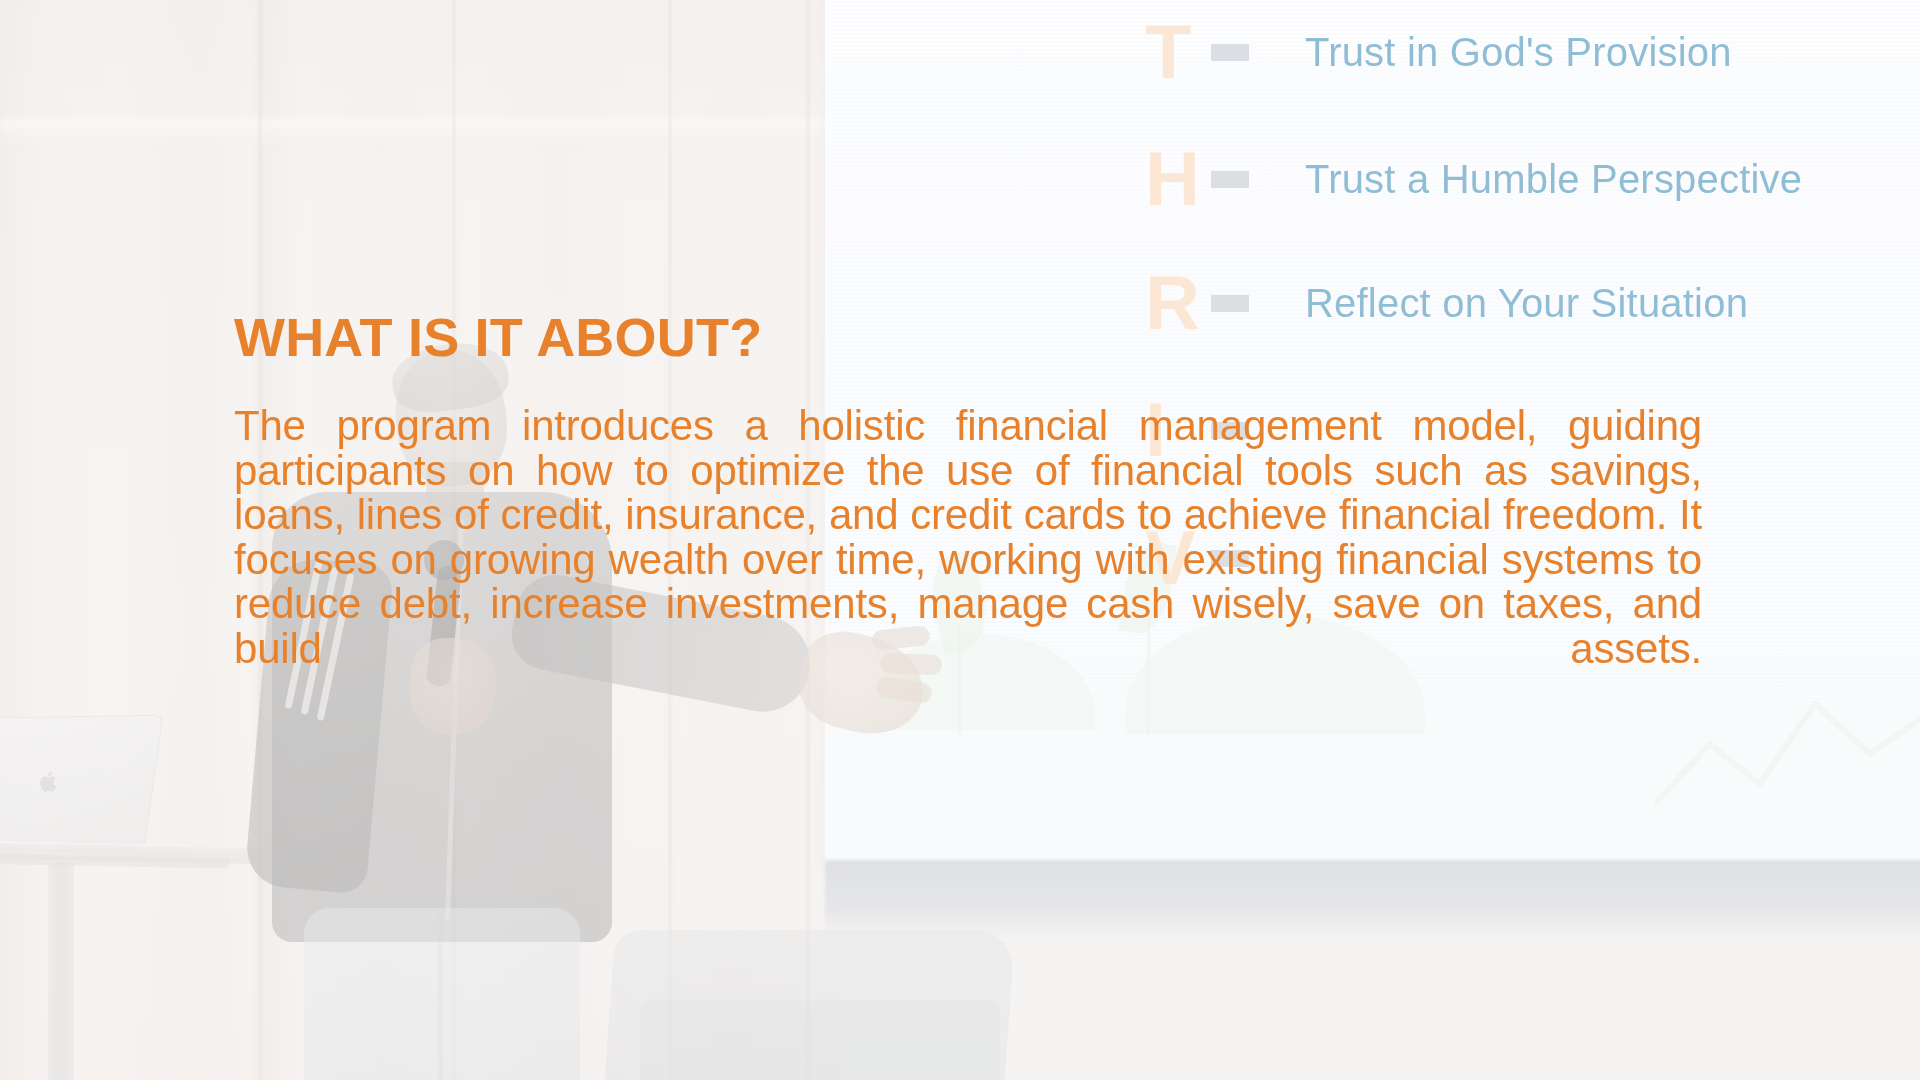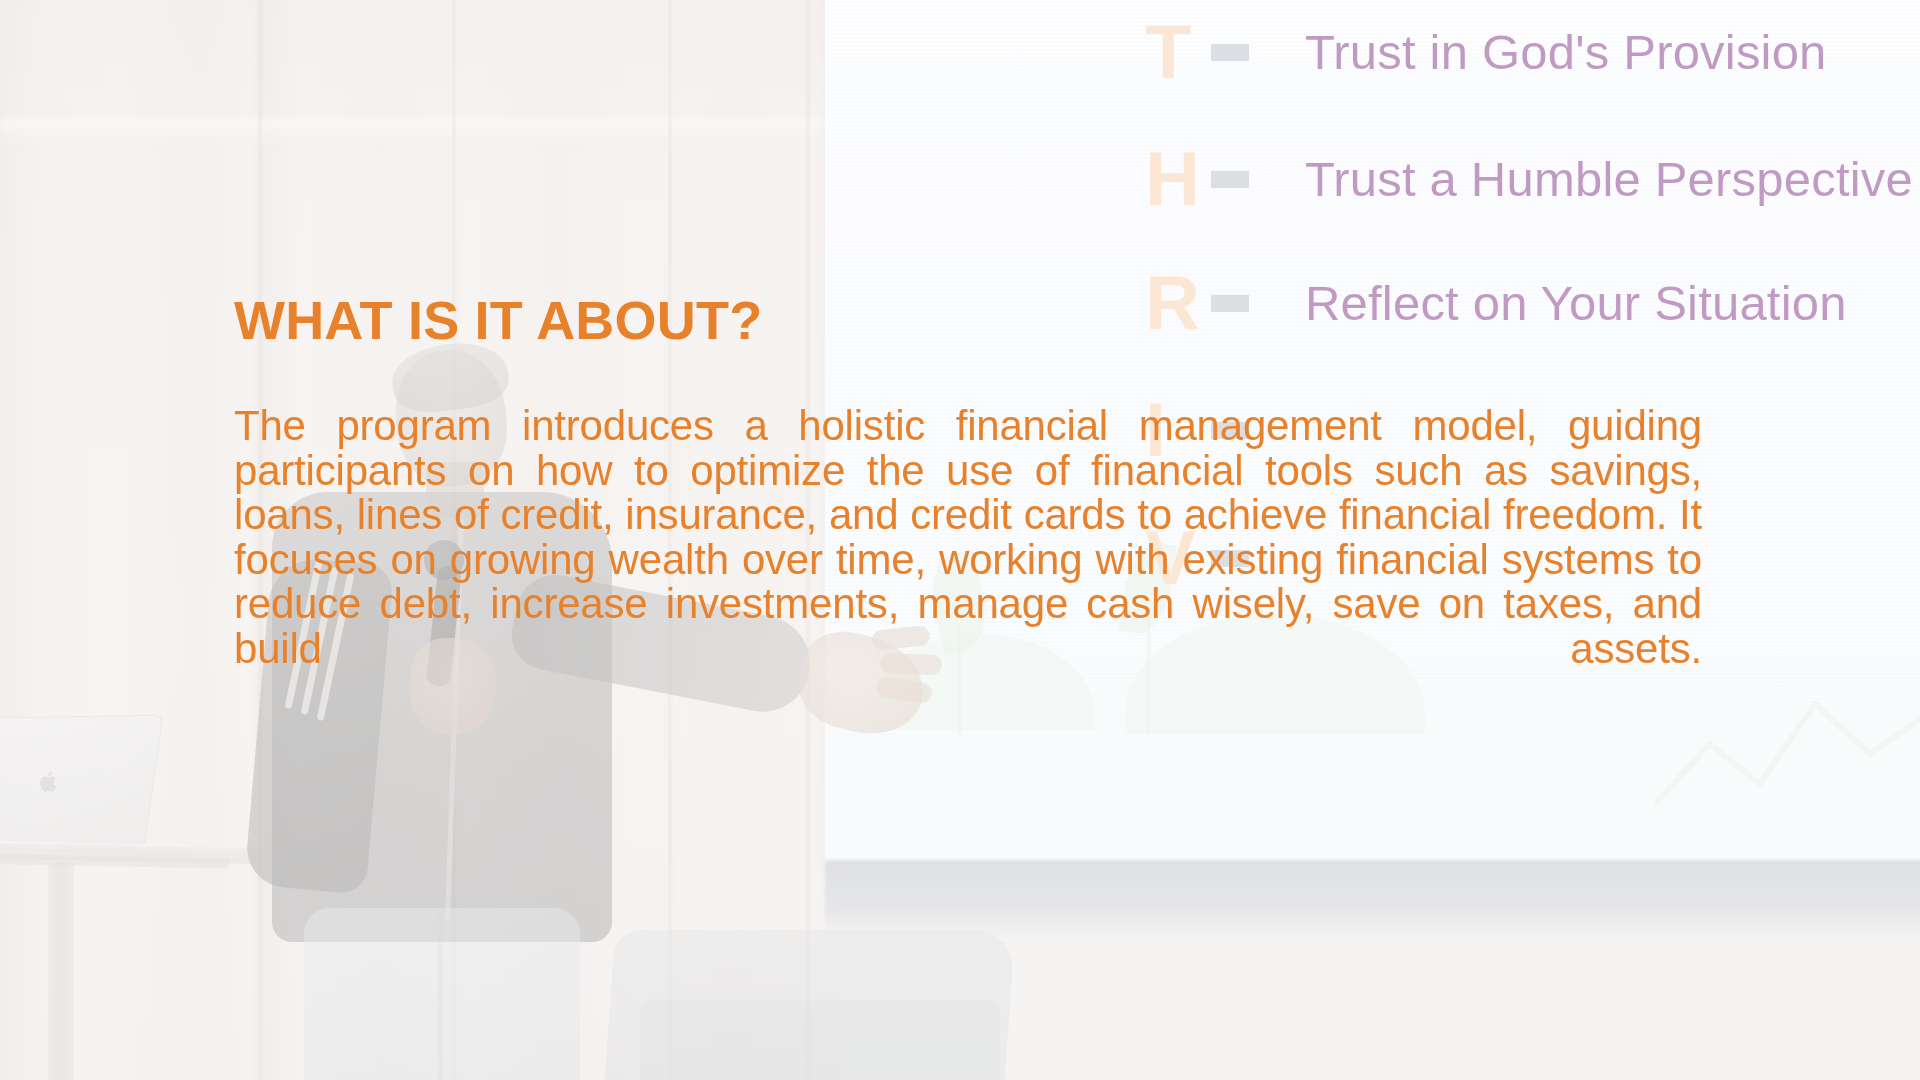--- a/index.html
+++ b/index.html
@@ -85,21 +85,21 @@
     width:62px; text-align:left;
     font-size:76px; font-weight:700; line-height:1;
     color:#f7c9a0;
     letter-spacing:-1px;
   }
   .thrive-dash {
     width:38px; height:17px; margin-left:4px; margin-right:56px;
     background:#aeb4bd; flex:none;
   }
   .thrive-text {
-    font-size:49px; font-weight:400; color:#701a75;
+    font-size:40px; font-weight:400; color:#0369a1;
     white-space:nowrap; letter-spacing:.2px;
   }
 
   
   .leaf {
     position:absolute;
     background:#cfe3cd; border-radius:60% 0 60% 0;
     opacity:.5;
   }
   .leaf-stem {
@@ -250,21 +250,21 @@
     position:absolute; inset:0;
     background:rgba(255,255,255,.56);
     pointer-events:none;
   }
 
   
   .overlay {
     position:absolute; left:0; top:0; width:1920px; height:1080px;
   }
   .headline {
-    position:absolute; left:234px; top:293px;
+    position:absolute; left:234px; top:310px;
     font-size:54px; font-weight:700; letter-spacing:.2px;
     color:#e8812b;
     line-height:1;
     text-align:right;
   }
   .paragraph {
     position:absolute; left:234px; top:404px; width:1468px;
     font-size:42px; font-weight:400; line-height:1.06;
     color:#e8812b;
     text-align:justify;

